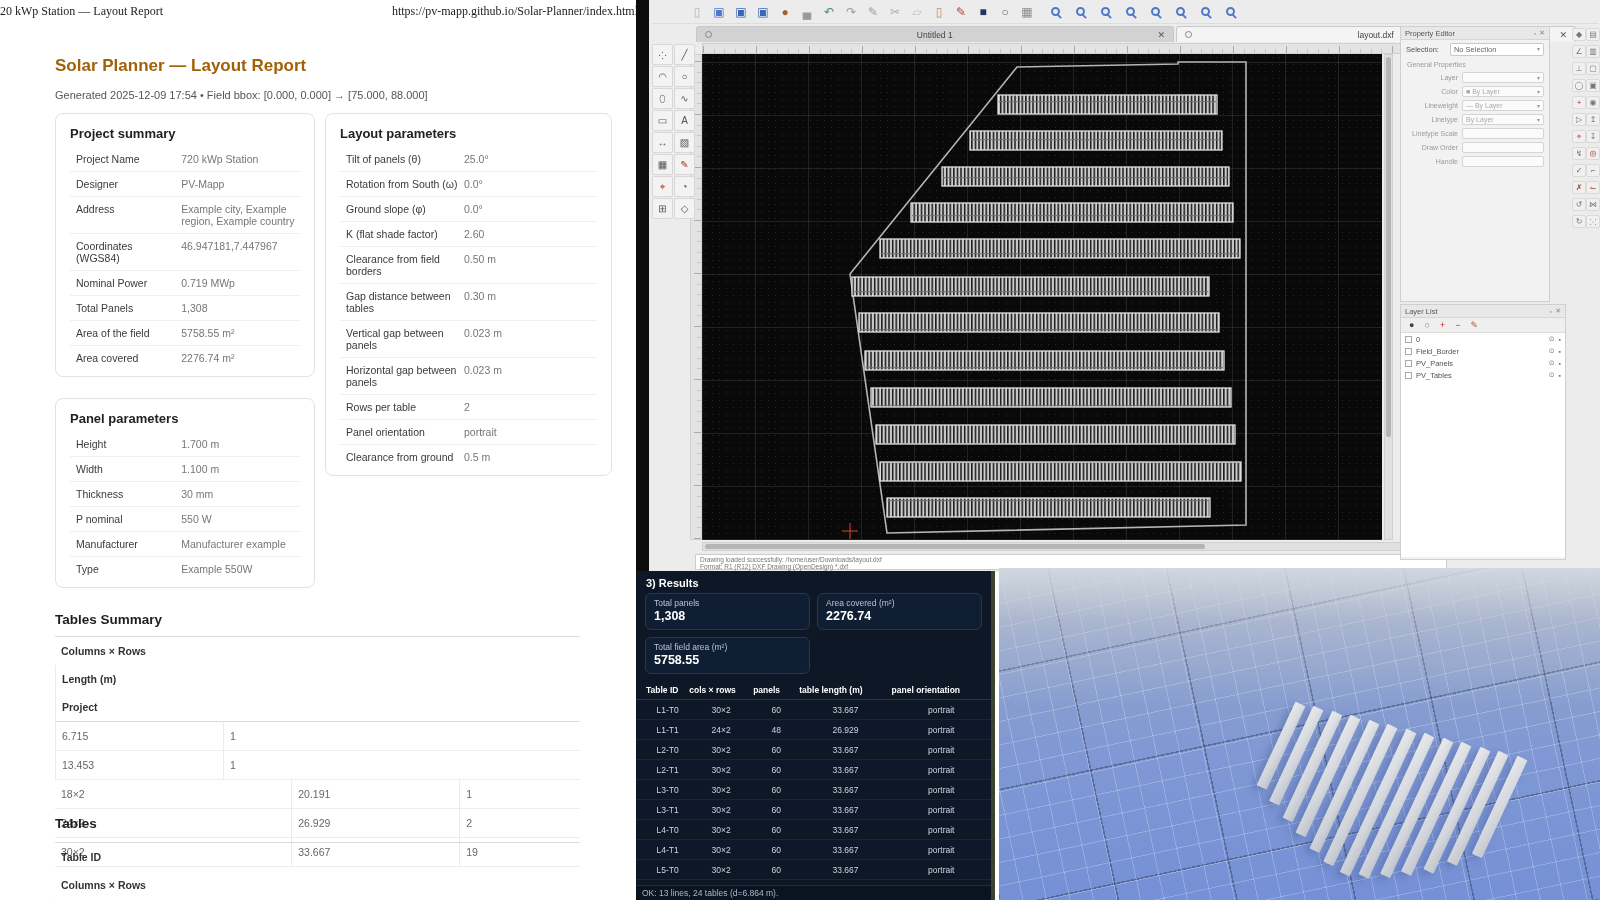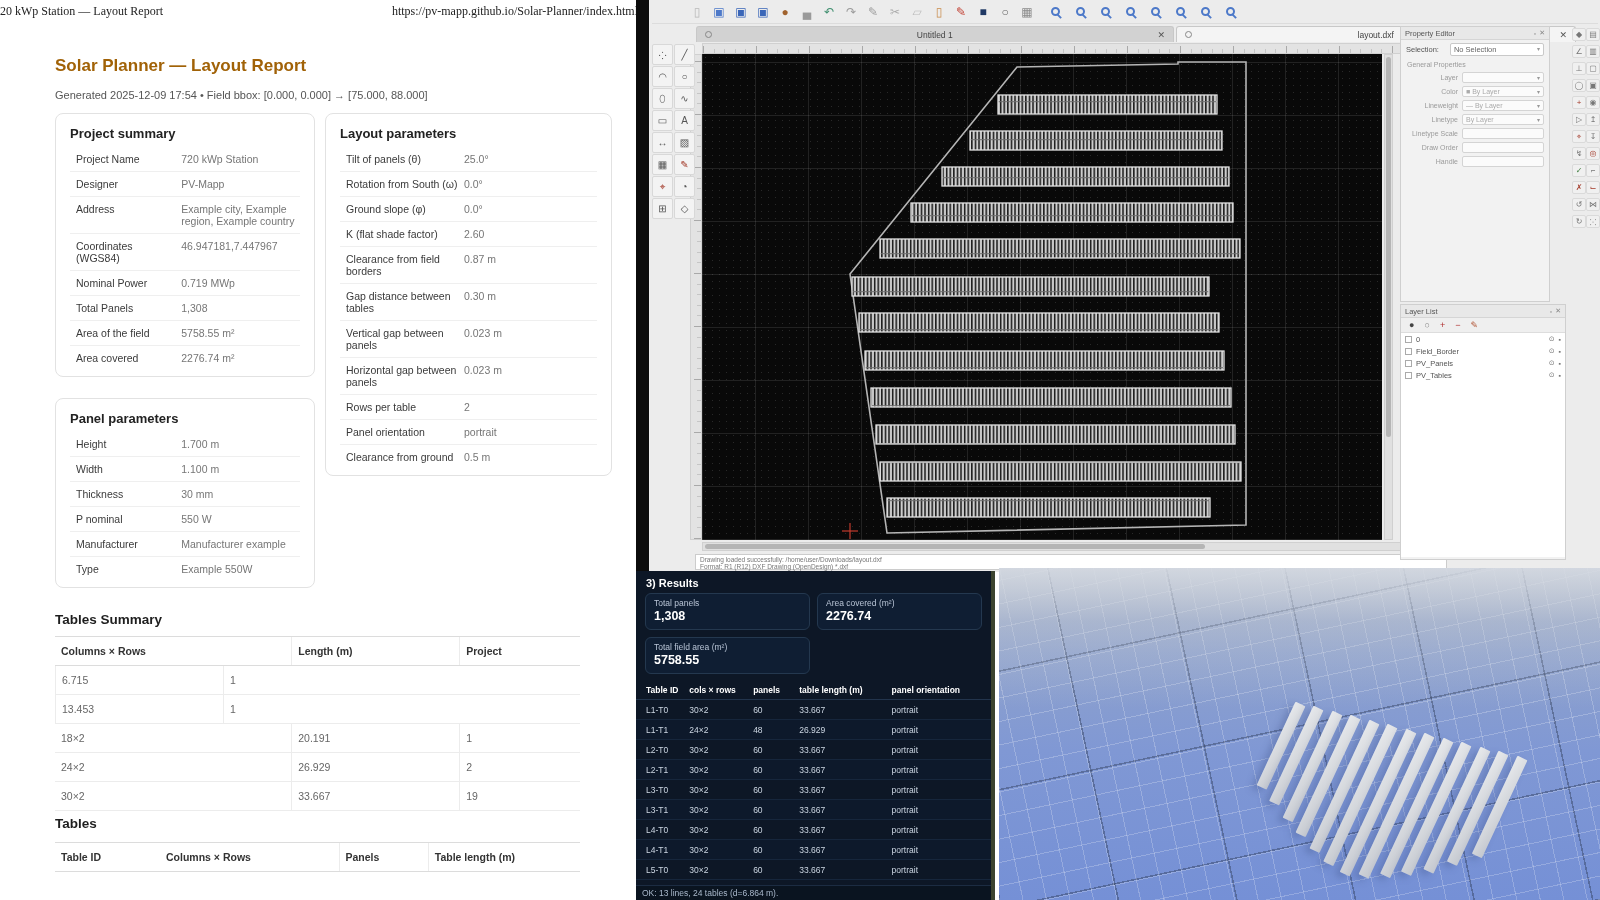--- a/index.html
+++ b/index.html
@@ -18,21 +18,21 @@
 
   .card { position:absolute; border:1px solid #e2e2e2; border-radius:8px; background:#fff; padding:12px 14px 6px 14px; }
   .card h3 { font-size:13px; color:#222; margin-bottom:6px; }
   .krow { display:flex; border-bottom:1px solid #efefef; padding:6px 0 6px 6px; font-size:10.5px; }
   .krow:last-child { border-bottom:none; }
   .krow .k { width:47%; color:#3a3a3a; padding-right:6px; }
   .krow .v { width:53%; color:#767676; }
 
   .sec-title { position:absolute; left:55px; font-size:13.5px; font-weight:bold; color:#1e1e1e; }
   .rtable { position:absolute; left:55px; width:525px; border-top:1px solid #dcdcdc; font-size:10.5px; }
-  .rtable .hrow { display:flex; border-bottom:1px solid #dcdcdc; font-weight:bold; color:#333; }
+  .rtable .hrow { display:flex; border-bottom:1px solid #dcdcdc; font-weight:bold; color:#333;flex-direction:column; }
   .rtable .drow { display:flex; border-bottom:1px solid #ececec; color:#666; }
   .rtable .cell { padding:8px 6px; }
   .ts-c1 { width:45%; } .ts-c2 { width:32%; border-left:1px solid #ececec; } .ts-c3 { width:23%; border-left:1px solid #ececec; }
   .tb-c1 { width:20%; } .tb-c2 { width:34%; } .tb-c3 { width:17%; border-left:1px solid #ececec; } .tb-c4 { width:29%; border-left:1px solid #ececec; }
 
   
   #cad { left:636px; top:0; width:964px; height:572px; background:#ececec; z-index:10; }
   #cad .blackbar { position:absolute; left:0; top:0; width:13px; height:572px; background:#0c0c0c; }
   .toolbar { position:absolute; left:16px; top:0; width:946px; height:24px; background:#ececec;
     border-bottom:1px solid #dcdcdc; display:flex; align-items:center; gap:4px; padding-left:36px; }
@@ -120,21 +120,21 @@
   
   #results { left:636px; top:571px; width:359px; height:329px; background:#0d1726; z-index:30;
     border-right:4px solid #3c4430; color:#e8eef6; }
   #results .rtitle { font-size:11px; font-weight:bold; padding:6px 10px 4px 10px; color:#fff; }
   .cards { display:grid; grid-template-columns:1fr 1fr; gap:7px; padding:0 9px; }
   .rcard { background:#0f1e33; border:1px solid #24384f; border-radius:6px; padding:4px 8px; height:37px; }
   .rcard .cl { font-size:8.5px; color:#b9c5d6; }
   .rcard .cv { font-size:12.5px; font-weight:bold; color:#fff; margin-top:1px; }
   .dtable { margin-top:7px; font-size:8.5px; }
   .dtable .dhr { display:flex; font-weight:bold; color:#fff; padding:4px 0; border-bottom:1px solid #22344c; }
-  .dtable .ddr { display:flex; color:#ccd6e2; padding:4.5px 0; border-bottom:1px solid #16263c; }
+  .dtable .ddr { display:flex; color:#ccd6e2; padding:4.5px 0; border-bottom:1px solid #16263c;text-align:center; }
   .dtable .ddr:nth-child(even) { background:#10203550; }
   .dc1 { width:15%; padding-left:10px; } .dc2 { width:18%; } .dc3 { width:13%; } .dc4 { width:26%; } .dc5 { width:28%; }
   #results .statusbar { position:absolute; left:0; bottom:0; width:100%; height:15px; background:#0a1420;
     border-top:1px solid #1c2c42; font-size:8.5px; color:#a9b8cb; padding:2px 6px; }
 
   
   #v3d { left:999px; top:568px; width:601px; height:332px; z-index:20; overflow:hidden;
     background:
       repeating-linear-gradient(78deg, rgba(255,255,255,0.22) 0 1px, transparent 1px 23px),
       repeating-linear-gradient(-12deg, rgba(255,255,255,0.22) 0 1px, transparent 1px 23px),
@@ -211,21 +211,21 @@
         <div class="krow">
         <span class="k">Ground slope (φ)</span>
         <span class="v">0.0°</span>
       </div>
         <div class="krow">
         <span class="k">K (flat shade factor)</span>
         <span class="v">2.60</span>
       </div>
         <div class="krow">
         <span class="k">Clearance from field borders</span>
-        <span class="v">0.87 m</span>
+        <span class="v">0.50 m</span>
       </div>
         <div class="krow">
         <span class="k">Gap distance between tables</span>
         <span class="v">0.30 m</span>
       </div>
         <div class="krow">
         <span class="k">Vertical gap between panels</span>
         <span class="v">0.023 m</span>
       </div>
         <div class="krow">

